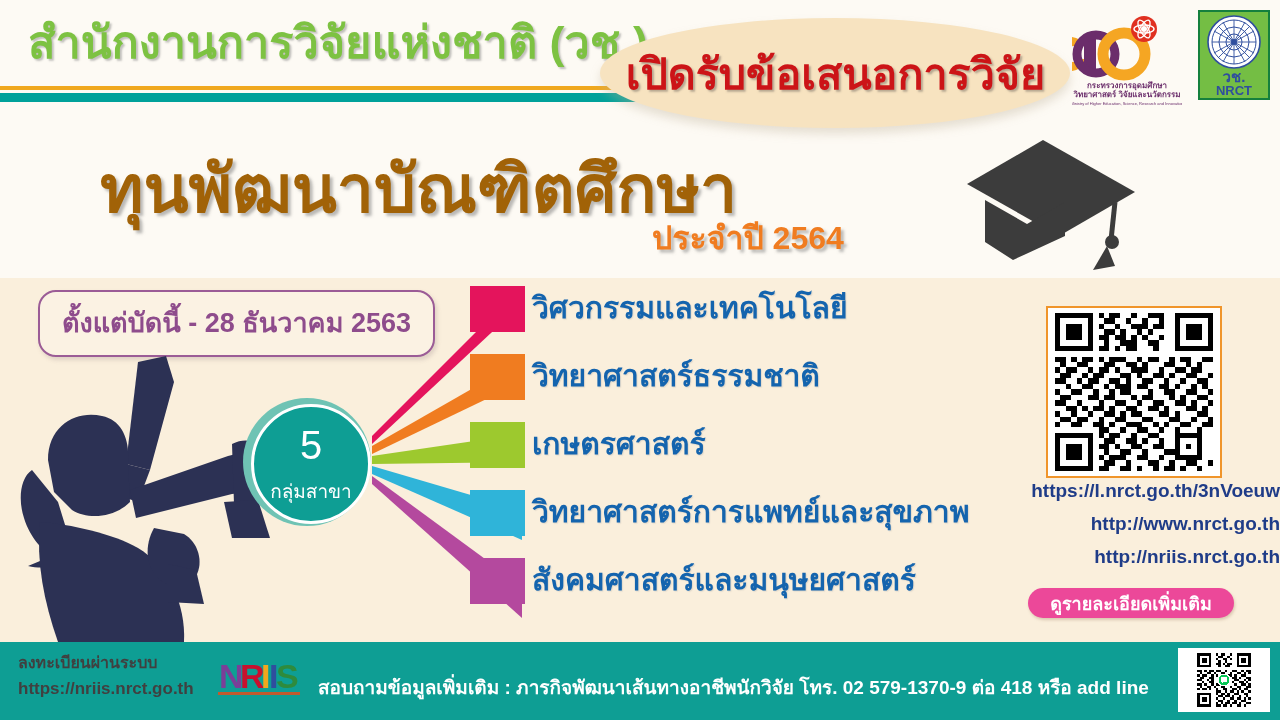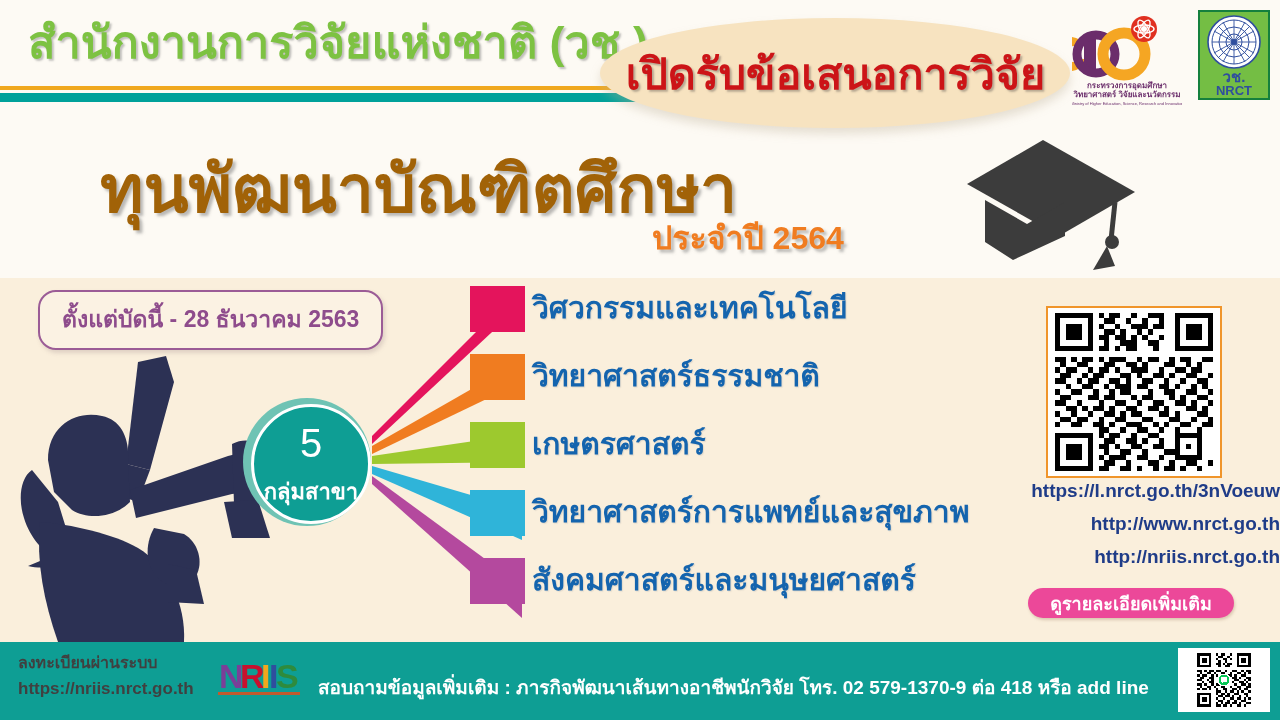--- a/index.html
+++ b/index.html
@@ -64,41 +64,41 @@
     position:absolute; left:0; top:278px; width:1280px; height:364px;
     background:#FAEFDC;
   }
 
   
   .deadline {
     position:absolute; left:38px; top:290px;
     padding:9px 22px 11px 22px;
     border:2px solid #9B5C96; border-radius:18px;
     background:#FBF2E3;
-    font-size:23px; font-weight:bold; color:#8E4C8C;
+    font-size:27px; font-weight:bold; color:#8E4C8C;
     white-space:nowrap;
     box-shadow:2px 3px 4px rgba(160,140,140,.3);
   }
 
   
   .megaphone { position:absolute; left:18px; top:352px; width:285px; height:290px; }
 
   
   .circle-outer {
     position:absolute; left:243px; top:398px; width:128px; height:128px;
     border-radius:50%; background:#6FC3B4;
   }
   .circle-inner {
     position:absolute; left:251px; top:404px; width:120px; height:120px;
     border-radius:50%; background:#0E9E94;
     border:3px solid #FFFFFF;
     display:flex; flex-direction:column; align-items:center; justify-content:center;
   }
   .circle-num { font-size:40px; color:#FFFFFF; font-weight:400; line-height:1; }
-  .circle-cap { font-size:22px; color:#FFFFFF; font-weight:bold; line-height:1.2; margin-top:16px;}
+  .circle-cap { font-size:19px; color:#FFFFFF; font-weight:normal; line-height:1.2; margin-top:16px;}
 
   
   .fan { position:absolute; left:372px; top:286px; width:150px; height:342px; }
 
   
   .cat-list { position:absolute; left:470px; top:286px; width:560px; }
   .cat-row { position:relative; height:68px;text-align:right; }
   .cat-bar { position:absolute; left:0; top:0; width:55px; height:46px; }
   .cat-label {
     position:absolute; left:62px; top:-2px;

